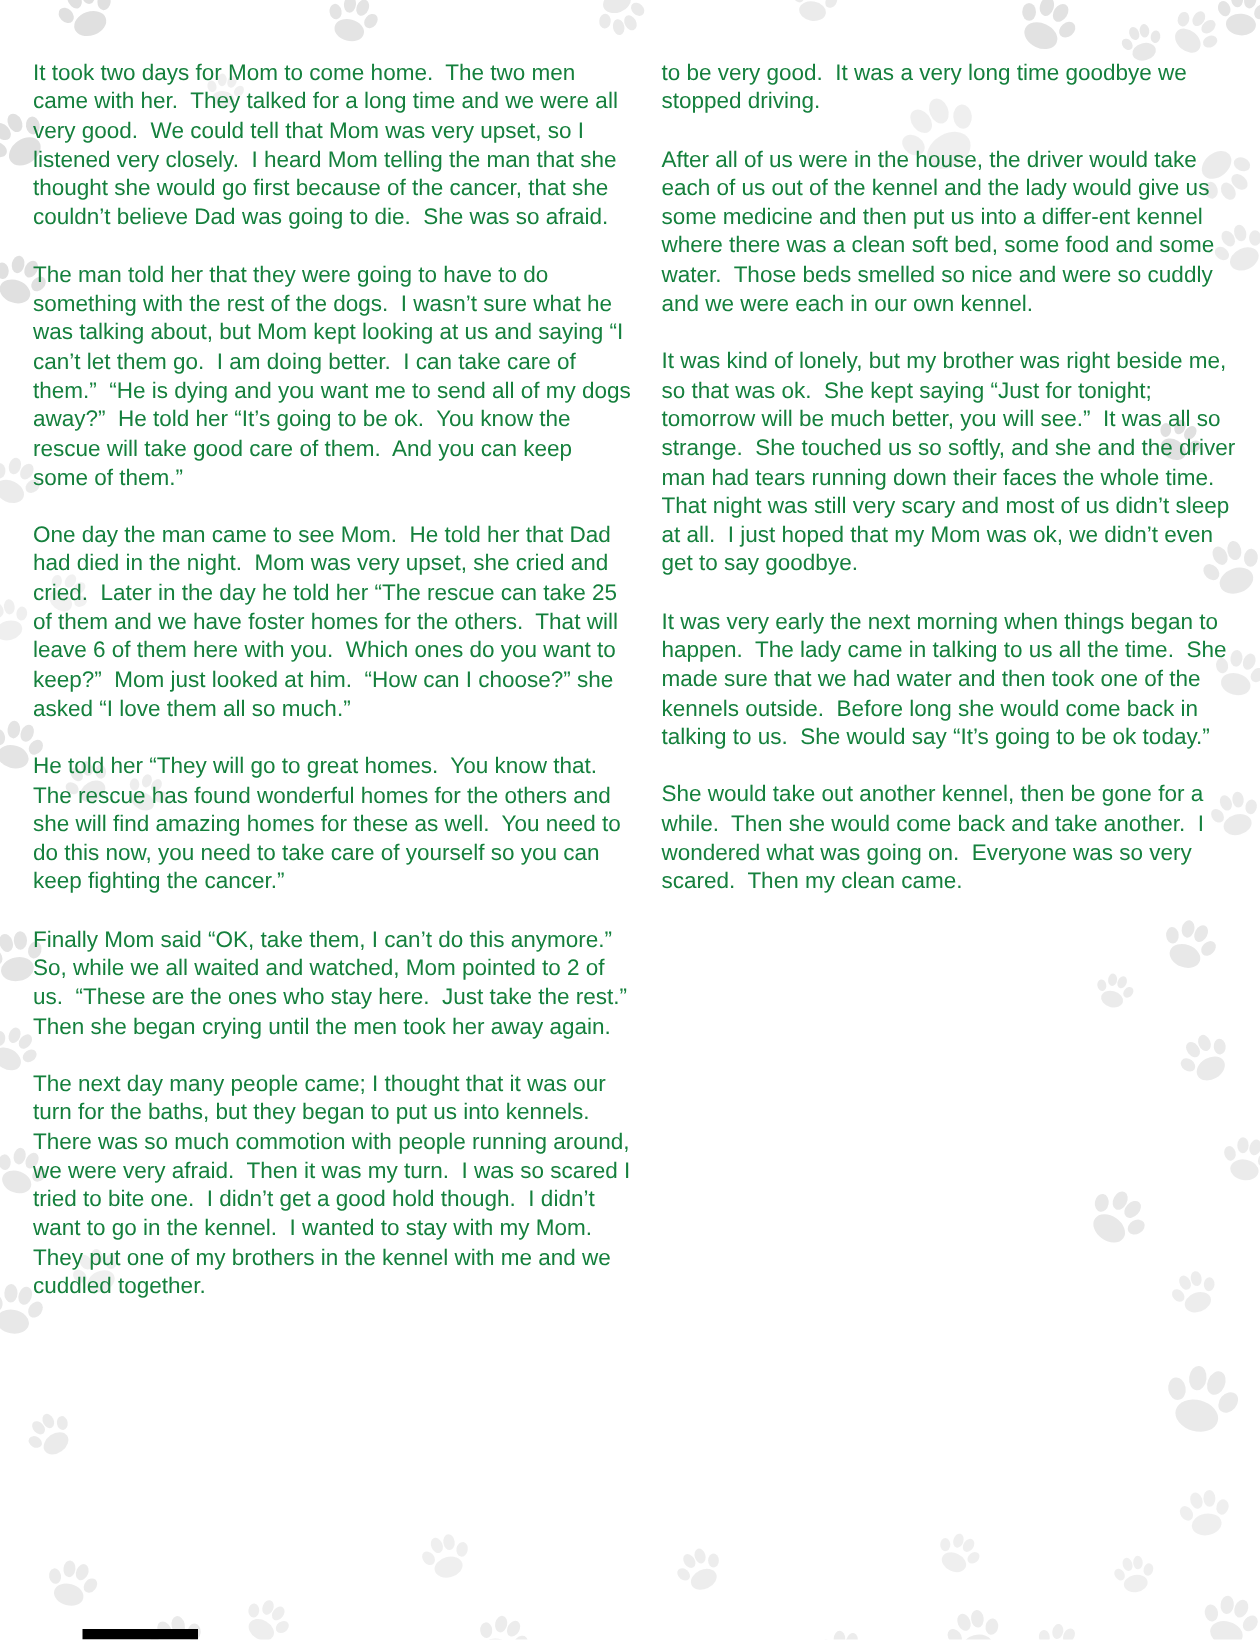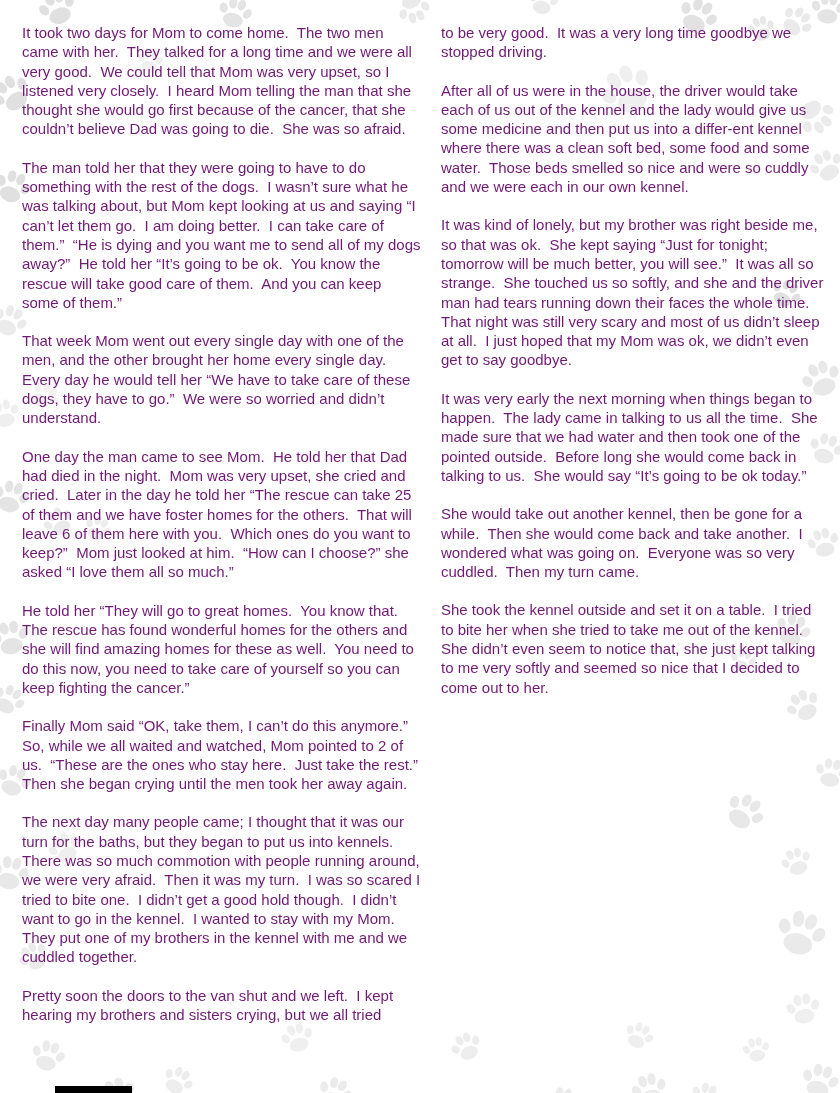--- a/index.html
+++ b/index.html
@@ -17,24 +17,24 @@
     position: absolute;
     left: 22px;
     top: 23px;
     z-index: 1;
     display: flex;
     gap: 20px;
   }
   .col { width: 399px; }
   .col.right { width: 383px; }
   .col p {
-    margin: 0 0 19px 0;
+    margin: 16px 0 19px 0;
     font-size: 15px;
     line-height: 19.3px;
-    color: #701a75;
+    color: #15803d;
     white-space: pre-wrap;
     text-align: left;
   }
   .scan-bar {
     position: absolute;
     left: 55px;
     top: 1086px;
     width: 77px;
     height: 7px;
     background: #000000;
@@ -205,30 +205,27 @@
     </svg>
     <svg class="paw" viewBox="0 0 100 100" style="left: 798px; top: 1058px; width: 44px; height: 44px; opacity: 0.5; transform: rotate(15deg);">
       <use href="#paw-symbol"></use>
     </svg>
   </div>
 
 <div class="columns">
   <div class="col">
       <p>It took two days for Mom to come home.  The two men came with her.  They talked for a long time and we were all very good.  We could tell that Mom was very upset, so I listened very closely.  I heard Mom telling the man that she thought she would go first because of the cancer, that she couldn’t believe Dad was going to die.  She was so afraid.</p>
       <p>The man told her that they were going to have to do something with the rest of the dogs.  I wasn’t sure what he was talking about, but Mom kept looking at us and saying “I can’t let them go.  I am doing better.  I can take care of them.”  “He is dying and you want me to send all of my dogs away?”  He told her “It’s going to be ok.  You know the rescue will take good care of them.  And you can keep some of them.”</p>
-      <p>That week Mom went out every single day with one of the men, and the other brought her home every single day.  Every day he would tell her “We have to take care of these dogs, they have to go.”  We were so worried and didn’t understand.</p>
       <p>One day the man came to see Mom.  He told her that Dad had died in the night.  Mom was very upset, she cried and cried.  Later in the day he told her “The rescue can take 25 of them and we have foster homes for the others.  That will leave 6 of them here with you.  Which ones do you want to keep?”  Mom just looked at him.  “How can I choose?” she asked “I love them all so much.”</p>
       <p>He told her “They will go to great homes.  You know that. The rescue has found wonderful homes for the others and she will find amazing homes for these as well.  You need to do this now, you need to take care of yourself so you can keep fighting the cancer.”</p>
       <p>Finally Mom said “OK, take them, I can’t do this anymore.”  So, while we all waited and watched, Mom pointed to 2 of us.  “These are the ones who stay here.  Just take the rest.”   Then she began crying until the men took her away again.</p>
       <p>The next day many people came; I thought that it was our turn for the baths, but they began to put us into kennels.   There was so much commotion with people running around, we were very afraid.  Then it was my turn.  I was so scared I tried to bite one.  I didn’t get a good hold though.  I didn’t want to go in the kennel.  I wanted to stay with my Mom.  They put one of my brothers in the kennel with me and we cuddled together.</p>
-      <p>Pretty soon the doors to the van shut and we left.  I kept hearing my brothers and sisters crying, but we all tried</p>
     </div>
   <div class="col right">
       <p>to be very good.  It was a very long time goodbye we stopped driving.</p>
       <p>After all of us were in the house, the driver would take each of us out of the kennel and the lady would give us some medicine and then put us into a differ-ent kennel where there was a clean soft bed, some food and some water.  Those beds smelled so nice and were so cuddly and we were each in our own kennel.</p>
       <p>It was kind of lonely, but my brother was right beside me, so that was ok.  She kept saying “Just for tonight; tomorrow will be much better, you will see.”  It was all so strange.  She touched us so softly, and she and the driver man had tears running down their faces the whole time.  That night was still very scary and most of us didn’t sleep at all.  I just hoped that my Mom was ok, we didn’t even get to say goodbye.</p>
-      <p>It was very early the next morning when things began to happen.  The lady came in talking to us all the time.  She made sure that we had water and then took one of the pointed outside.  Before long she would come back in talking to us.  She would say “It’s going to be ok today.”</p>
-      <p>She would take out another kennel, then be gone for a while.  Then she would come back and take another.  I wondered what was going on.  Everyone was so very cuddled.  Then my turn came.</p>
-      <p>She took the kennel outside and set it on a table.  I tried to bite her when she tried to take me out of the kennel.  She didn’t even seem to notice that, she just kept talking to me very softly and seemed so nice that I decided to come out to her.</p>
+      <p>It was very early the next morning when things began to happen.  The lady came in talking to us all the time.  She made sure that we had water and then took one of the kennels outside.  Before long she would come back in talking to us.  She would say “It’s going to be ok today.”</p>
+      <p>She would take out another kennel, then be gone for a while.  Then she would come back and take another.  I wondered what was going on.  Everyone was so very scared.  Then my clean came.</p>
     </div>
 </div>
 
 <div class="scan-bar"></div>
 
 </body></html>

